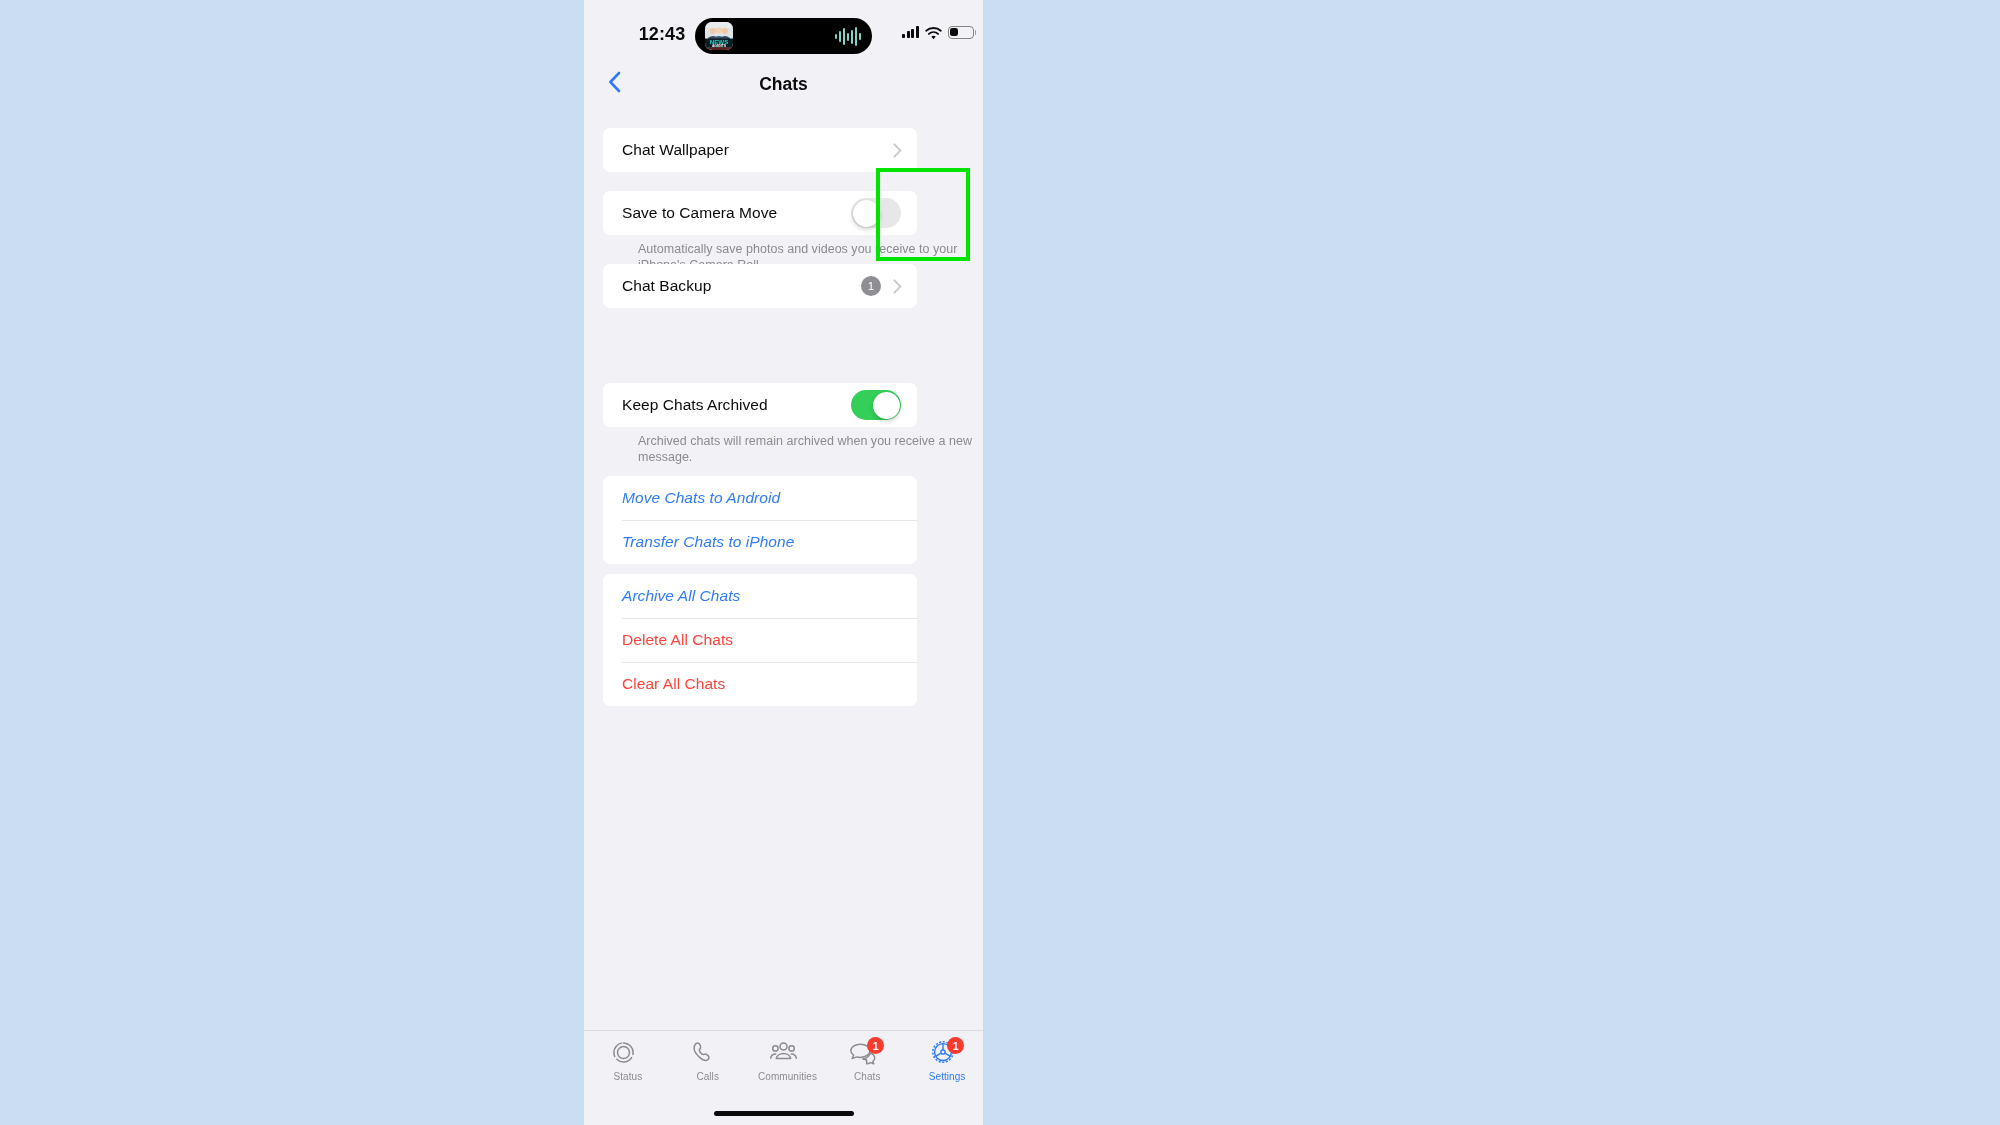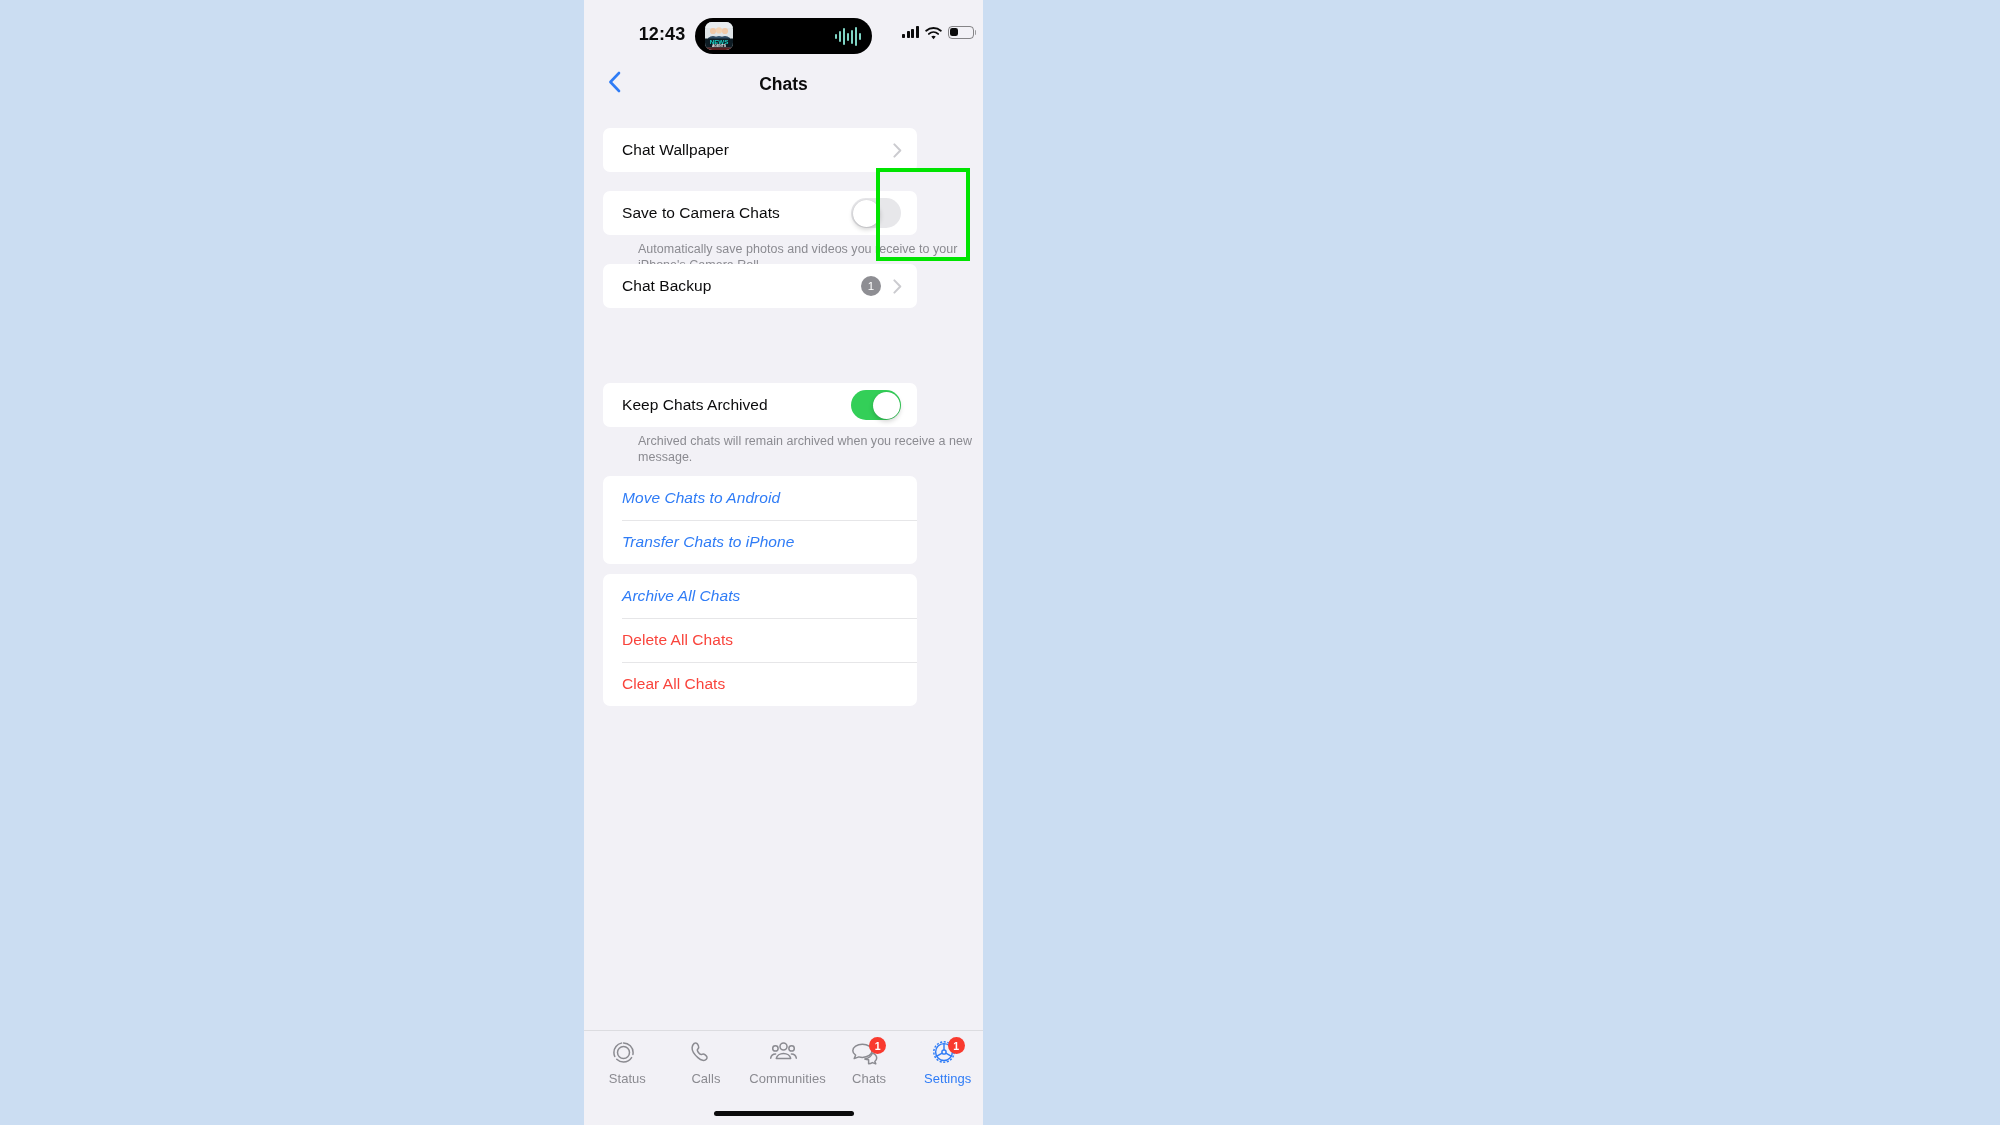--- a/index.html
+++ b/index.html
@@ -244,21 +244,21 @@
     align-items: center;
     cursor: pointer;
   }
   .tab-ico-wrap {
     position: relative;
     width: 34px; height: 30px;
     display: flex; align-items: center; justify-content: center;
   }
   .tab-label {
     margin-top: 2px;
-    font-size: 13px;
+    font-size: 10px;
     color: #8b8b91;
     letter-spacing: .05px;
     margin-left: 8px;
   }
   .tab.active .tab-label { color: #2f7cf6; }
   .badge-red {
     position: absolute;
     top: -2px; right: -4px;
     min-width: 17px; height: 17px;
     padding: 0 4px;
@@ -366,21 +366,21 @@
         <span class="chevron">
           <svg width="9" height="15" viewBox="0 0 9 15">
               <path d="M1.4 1.4 L7.3 7.5 L1.4 13.6" stroke="#c2c2c7" stroke-width="2" fill="none" stroke-linecap="round" stroke-linejoin="round"></path>
             </svg>
         </span>
       </div>
     </div>
 
     <div class="group" style="top:85px">
       <div class="row">
-        <span class="row-label">Save to Camera Chats</span>
+        <span class="row-label">Save to Camera Move</span>
         <span class="toggle off">
             <span class="knob"></span>
           </span>
       </div>
     </div>
     <div class="footnote" style="top:135px">Automatically save photos and videos you receive to your iPhone's Camera Roll.</div>
 
     <div class="group" style="top:158px">
       <div class="row">
         <span class="row-label">Chat Backup</span>

